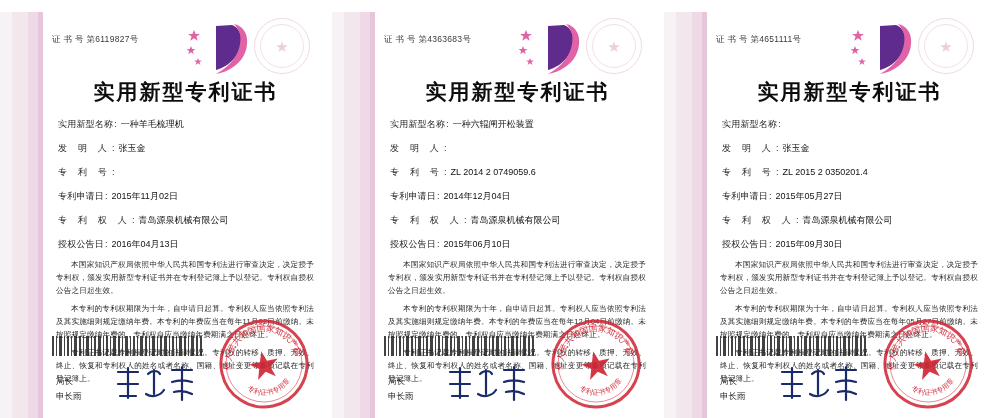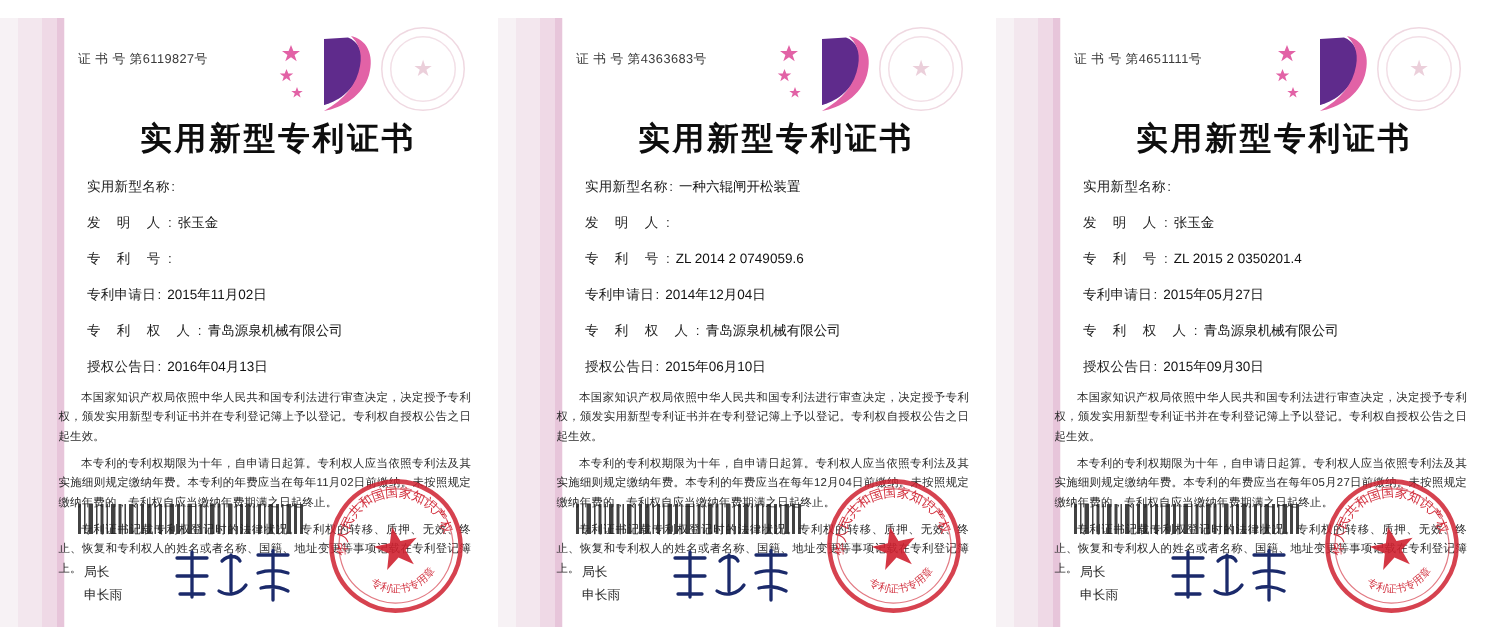--- a/index.html
+++ b/index.html
@@ -142,21 +142,21 @@
   }
   .field-value {
     flex: 1 1 auto;
     font-size: 9px;
     color: #111;
   }
 
   
   .body-text {
     position: absolute;
-    left: 39px;
+    left: 56px;
     right: 14px;
     top: 246px;
     font-size: 7.6px;
     line-height: 13px;
     color: #2a2a2a;
     text-align: justify;
     letter-spacing: 0.15px;
   }
   .body-text p {
     margin: 0 0 5px 0;
@@ -232,20 +232,21 @@
     <div class="seal-top">
       <span class="seal-top-star">★</span>
     </div>
 
     <div class="title">实用新型专利证书</div>
 
     <div class="fields">
       <div class="field-row">
         <span class="field-label">实用新型名称</span>
         <span class="field-colon">:</span>
+        <span class="field-value">一种羊毛梳理机</span>
       </div>
       <div class="field-row">
         <span class="field-label spaced">发 明 人</span>
         <span class="field-colon">:</span>
         <span class="field-value">张玉金</span>
       </div>
       <div class="field-row">
         <span class="field-label spaced">专 利 号</span>
         <span class="field-colon">:</span>
       </div>

